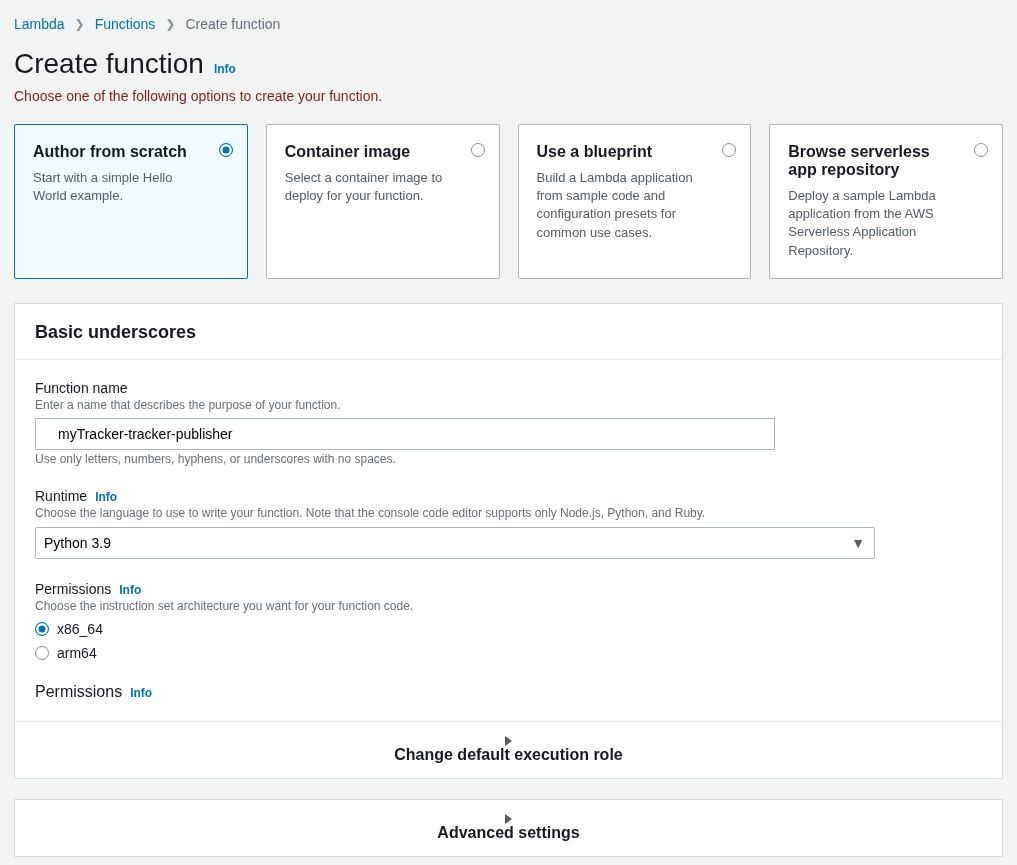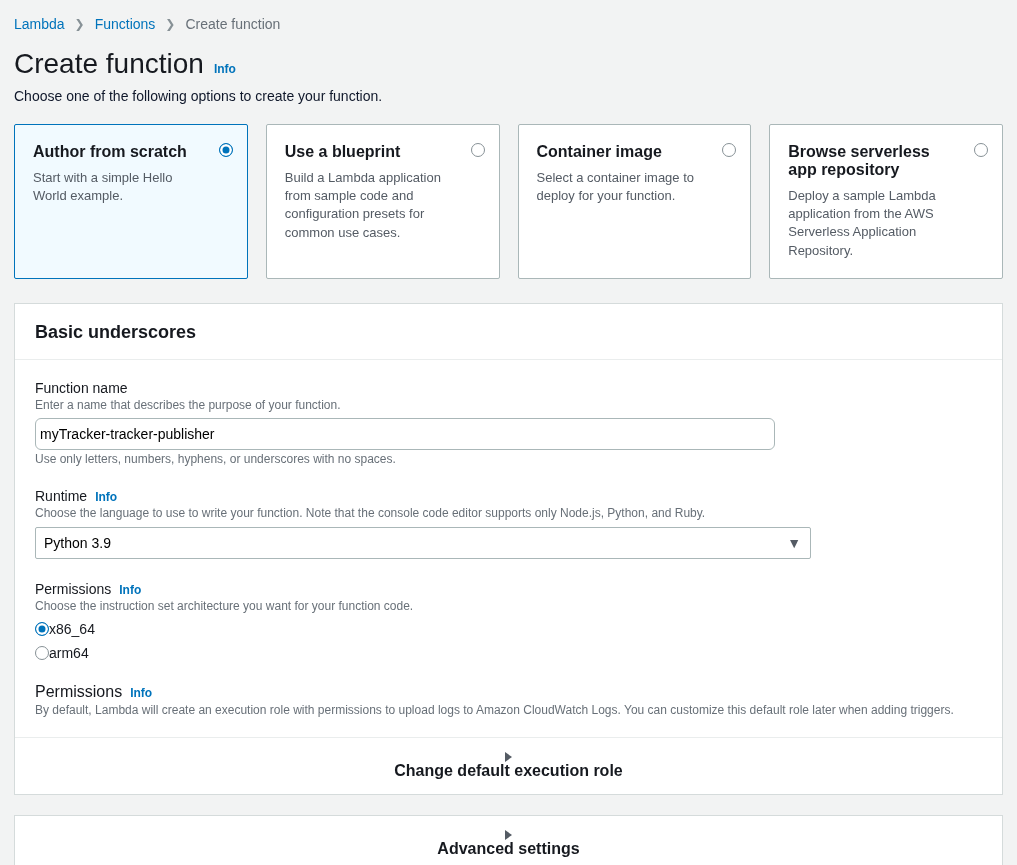--- a/index.html
+++ b/index.html
@@ -49,21 +49,21 @@
   }
   .info-link {
     color: #0073bb;
     font-size: 12px;
     font-weight: 700;
     text-decoration: none;
     cursor: pointer;
   }
   .subtitle {
     font-size: 14px;
-    color: #0f172a;
+    color: #7f1d1d;
     margin: 0 0 20px 0;
   }
   
   .options {
     display: grid;
     grid-template-columns: repeat(4, 1fr);
     gap: 18px;
     margin-bottom: 24px;
   }
   .option-card {
@@ -141,29 +141,29 @@
   }
   .field-hint {
     font-size: 12px;
     color: #687078;
     margin: 2px 0 6px 0;
   }
   .text-input {
     width: 740px;
     max-width: 100%;
     height: 32px;
-    padding: 4px 4px;
+    padding: 4px 22px;
     border: 1px solid #aab7b8;
-    border-radius: 6px;
+    border-radius: 0;
     font-size: 14px;
     font-family: inherit;
   }
   .select-wrap {
     position: relative;
-    width: 776px;
+    width: 840px;
     max-width: 100%;
     margin-top: 7px;
   }
   .select {
     width: 100%;
     height: 32px;
     padding: 4px 28px 4px 8px;
     border: 1px solid #aab7b8;
     border-radius: 2px;
     background: #fff;
@@ -177,20 +177,21 @@
     position: absolute;
     right: 10px;
     top: 50%;
     transform: translateY(-50%);
     pointer-events: none;
     color: #545b64;
   }
   .radio-row {
     display: flex;
     align-items: center;
+    gap: 8px;
     margin: 8px 0;
     cursor: pointer;
   }
   .radio-circle {
     width: 14px;
     height: 14px;
     border-radius: 50%;
     border: 1.5px solid #879196;
     background: #fff;
     flex: none;
@@ -242,27 +243,27 @@
   <p class="subtitle">Choose one of the following options to create your function.</p>
 
   <div class="options">
     <div class="option-card selected">
       <div class="option-radio"></div>
       <h3 class="option-title">Author from scratch</h3>
       <div class="option-desc">Start with a simple Hello World example.</div>
     </div>
     <div class="option-card">
       <div class="option-radio"></div>
+      <h3 class="option-title">Container image</h3>
+      <div class="option-desc">Select a container image to deploy for your function.</div>
+    </div>
+    <div class="option-card">
+      <div class="option-radio"></div>
       <h3 class="option-title">Use a blueprint</h3>
       <div class="option-desc">Build a Lambda application from sample code and configuration presets for common use cases.</div>
-    </div>
-    <div class="option-card">
-      <div class="option-radio"></div>
-      <h3 class="option-title">Container image</h3>
-      <div class="option-desc">Select a container image to deploy for your function.</div>
     </div>
     <div class="option-card">
       <div class="option-radio"></div>
       <h3 class="option-title">Browse serverless app repository</h3>
       <div class="option-desc">Deploy a sample Lambda application from the AWS Serverless Application Repository.</div>
     </div>
   </div>
 
   <section class="panel">
     <div class="panel-header">
@@ -305,21 +306,20 @@
           <span class="radio-circle"></span>
           <span class="radio-label">arm64</span>
         </div>
       </div>
 
       <div class="form-group" style="margin-bottom:12px;">
         <div class="field-label-row">
           <span class="field-label" style="font-size:16px;">Permissions</span>
           <a class="info-link">Info</a>
         </div>
-        <div class="field-hint">By default, Lambda will create an execution role with permissions to upload logs to Amazon CloudWatch Logs. You can customize this default role later when adding triggers.</div>
       </div>
 
     </div>
     <div class="expandable">
       <span class="caret-right"></span>
       <span class="expandable-title">Change default execution role</span>
     </div>
   </section>
 
   <section class="panel">

